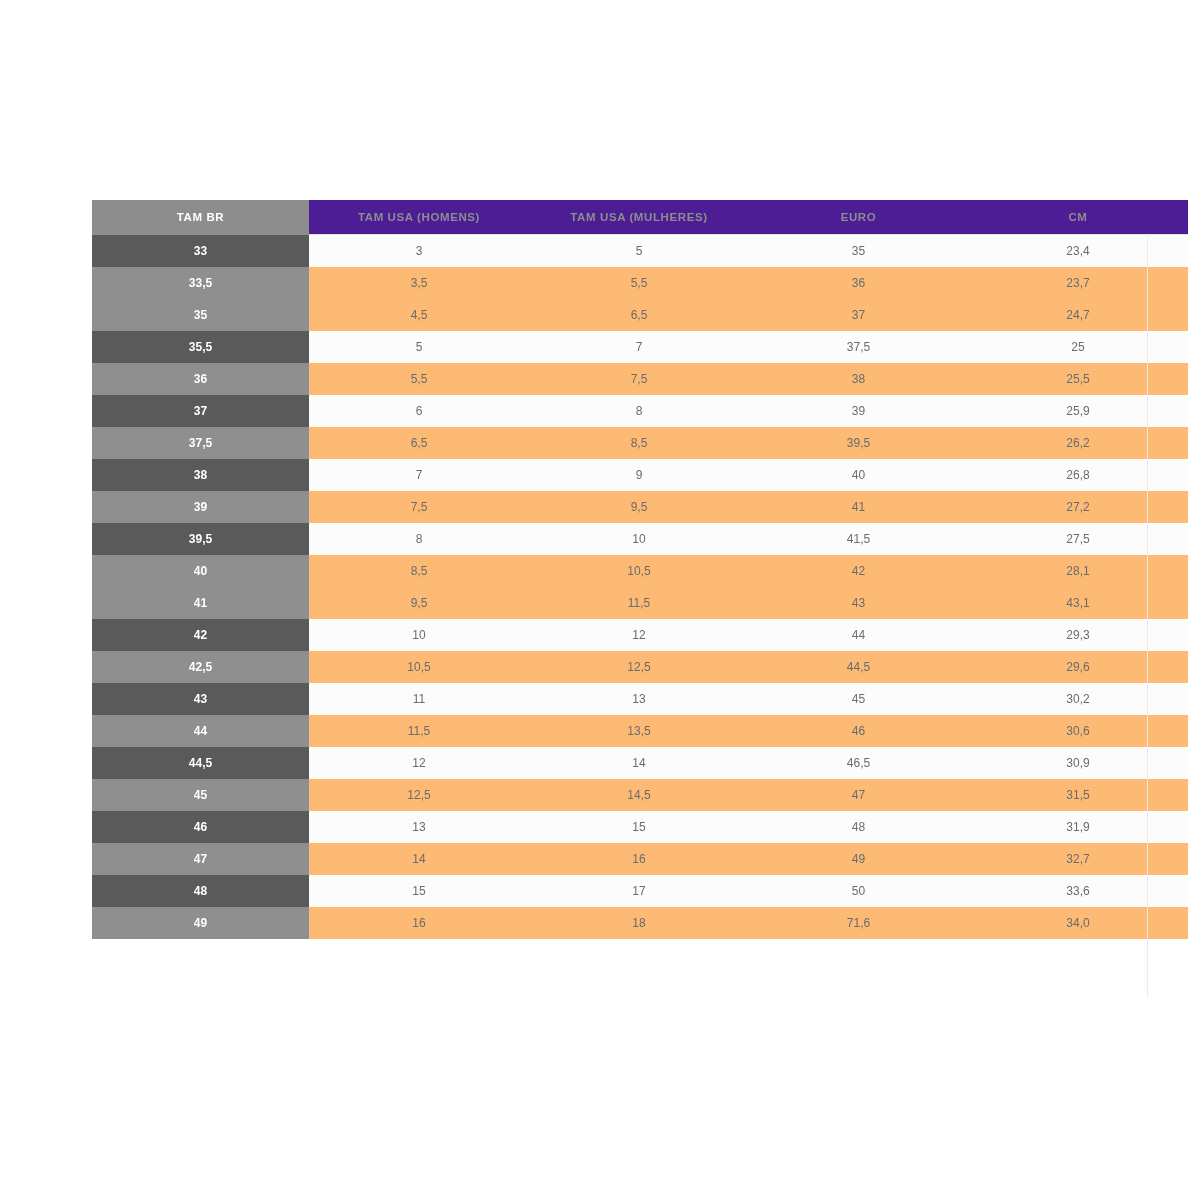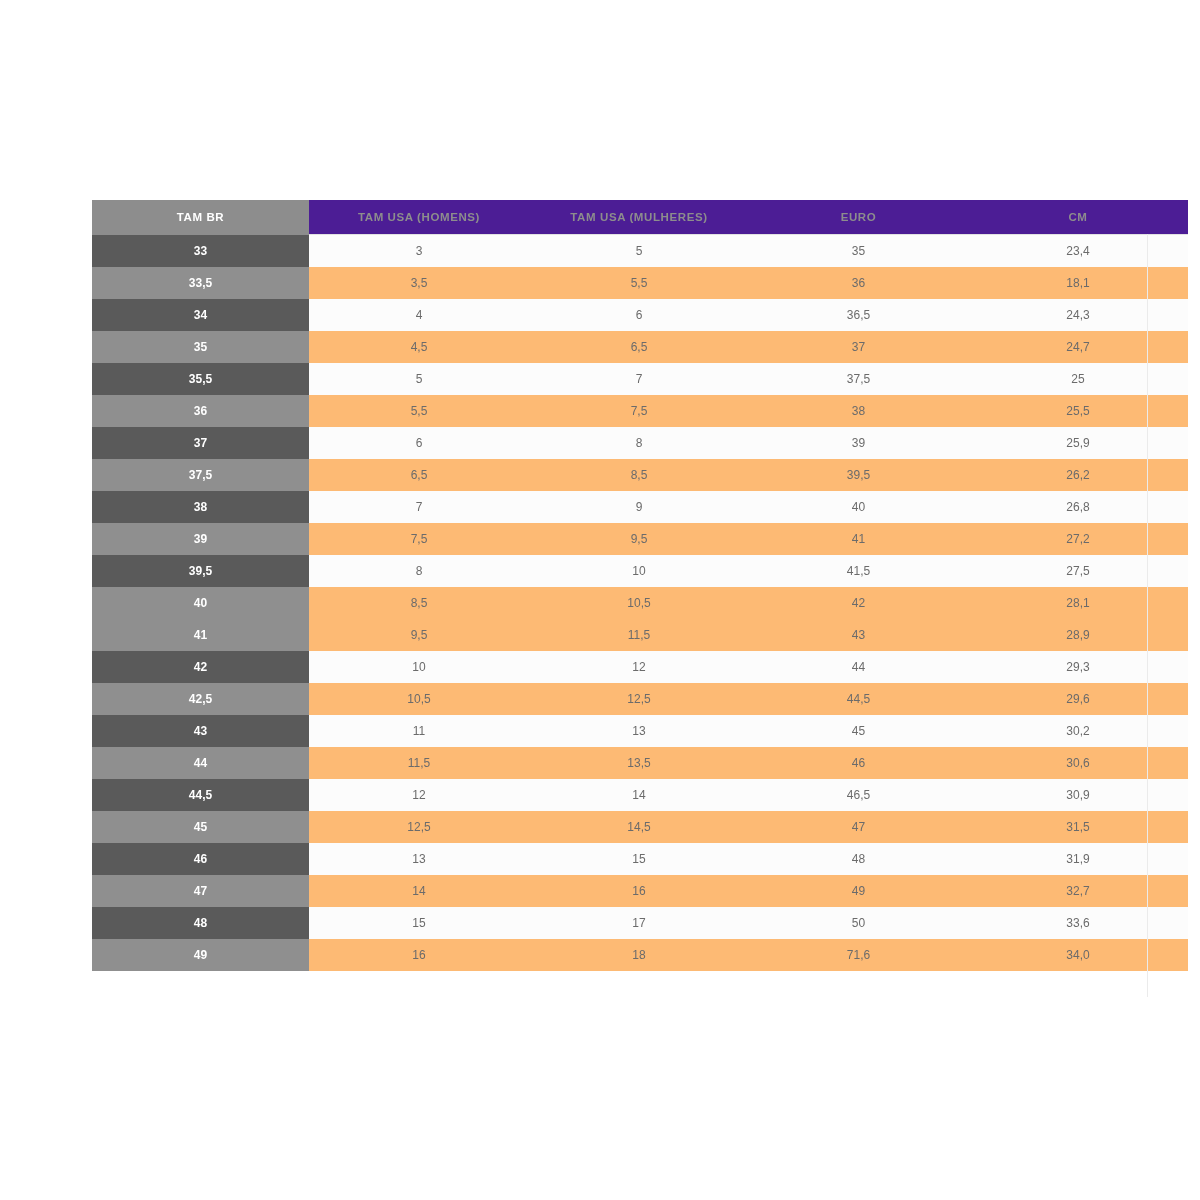--- a/index.html
+++ b/index.html
@@ -119,28 +119,21 @@
           <td>3</td>
           <td>5</td>
           <td>35</td>
           <td>23,4</td>
         </tr>
         <tr class="even">
           <td class="first">33,5</td>
           <td>3,5</td>
           <td>5,5</td>
           <td>36</td>
-          <td>18,1</td>
-        </tr>
-        <tr class="odd">
-          <td class="first">34</td>
-          <td>4</td>
-          <td>6</td>
-          <td>36,5</td>
-          <td>24,3</td>
+          <td>23,7</td>
         </tr>
         <tr class="even">
           <td class="first">35</td>
           <td>4,5</td>
           <td>6,5</td>
           <td>37</td>
           <td>24,7</td>
         </tr>
         <tr class="odd">
           <td class="first">35,5</td>
@@ -196,21 +189,21 @@
           <td>8,5</td>
           <td>10,5</td>
           <td>42</td>
           <td>28,1</td>
         </tr>
         <tr class="even">
           <td class="first">41</td>
           <td>9,5</td>
           <td>11,5</td>
           <td>43</td>
-          <td>28,9</td>
+          <td>43,1</td>
         </tr>
         <tr class="odd">
           <td class="first">42</td>
           <td>10</td>
           <td>12</td>
           <td>44</td>
           <td>29,3</td>
         </tr>
         <tr class="even">
           <td class="first">42,5</td>

